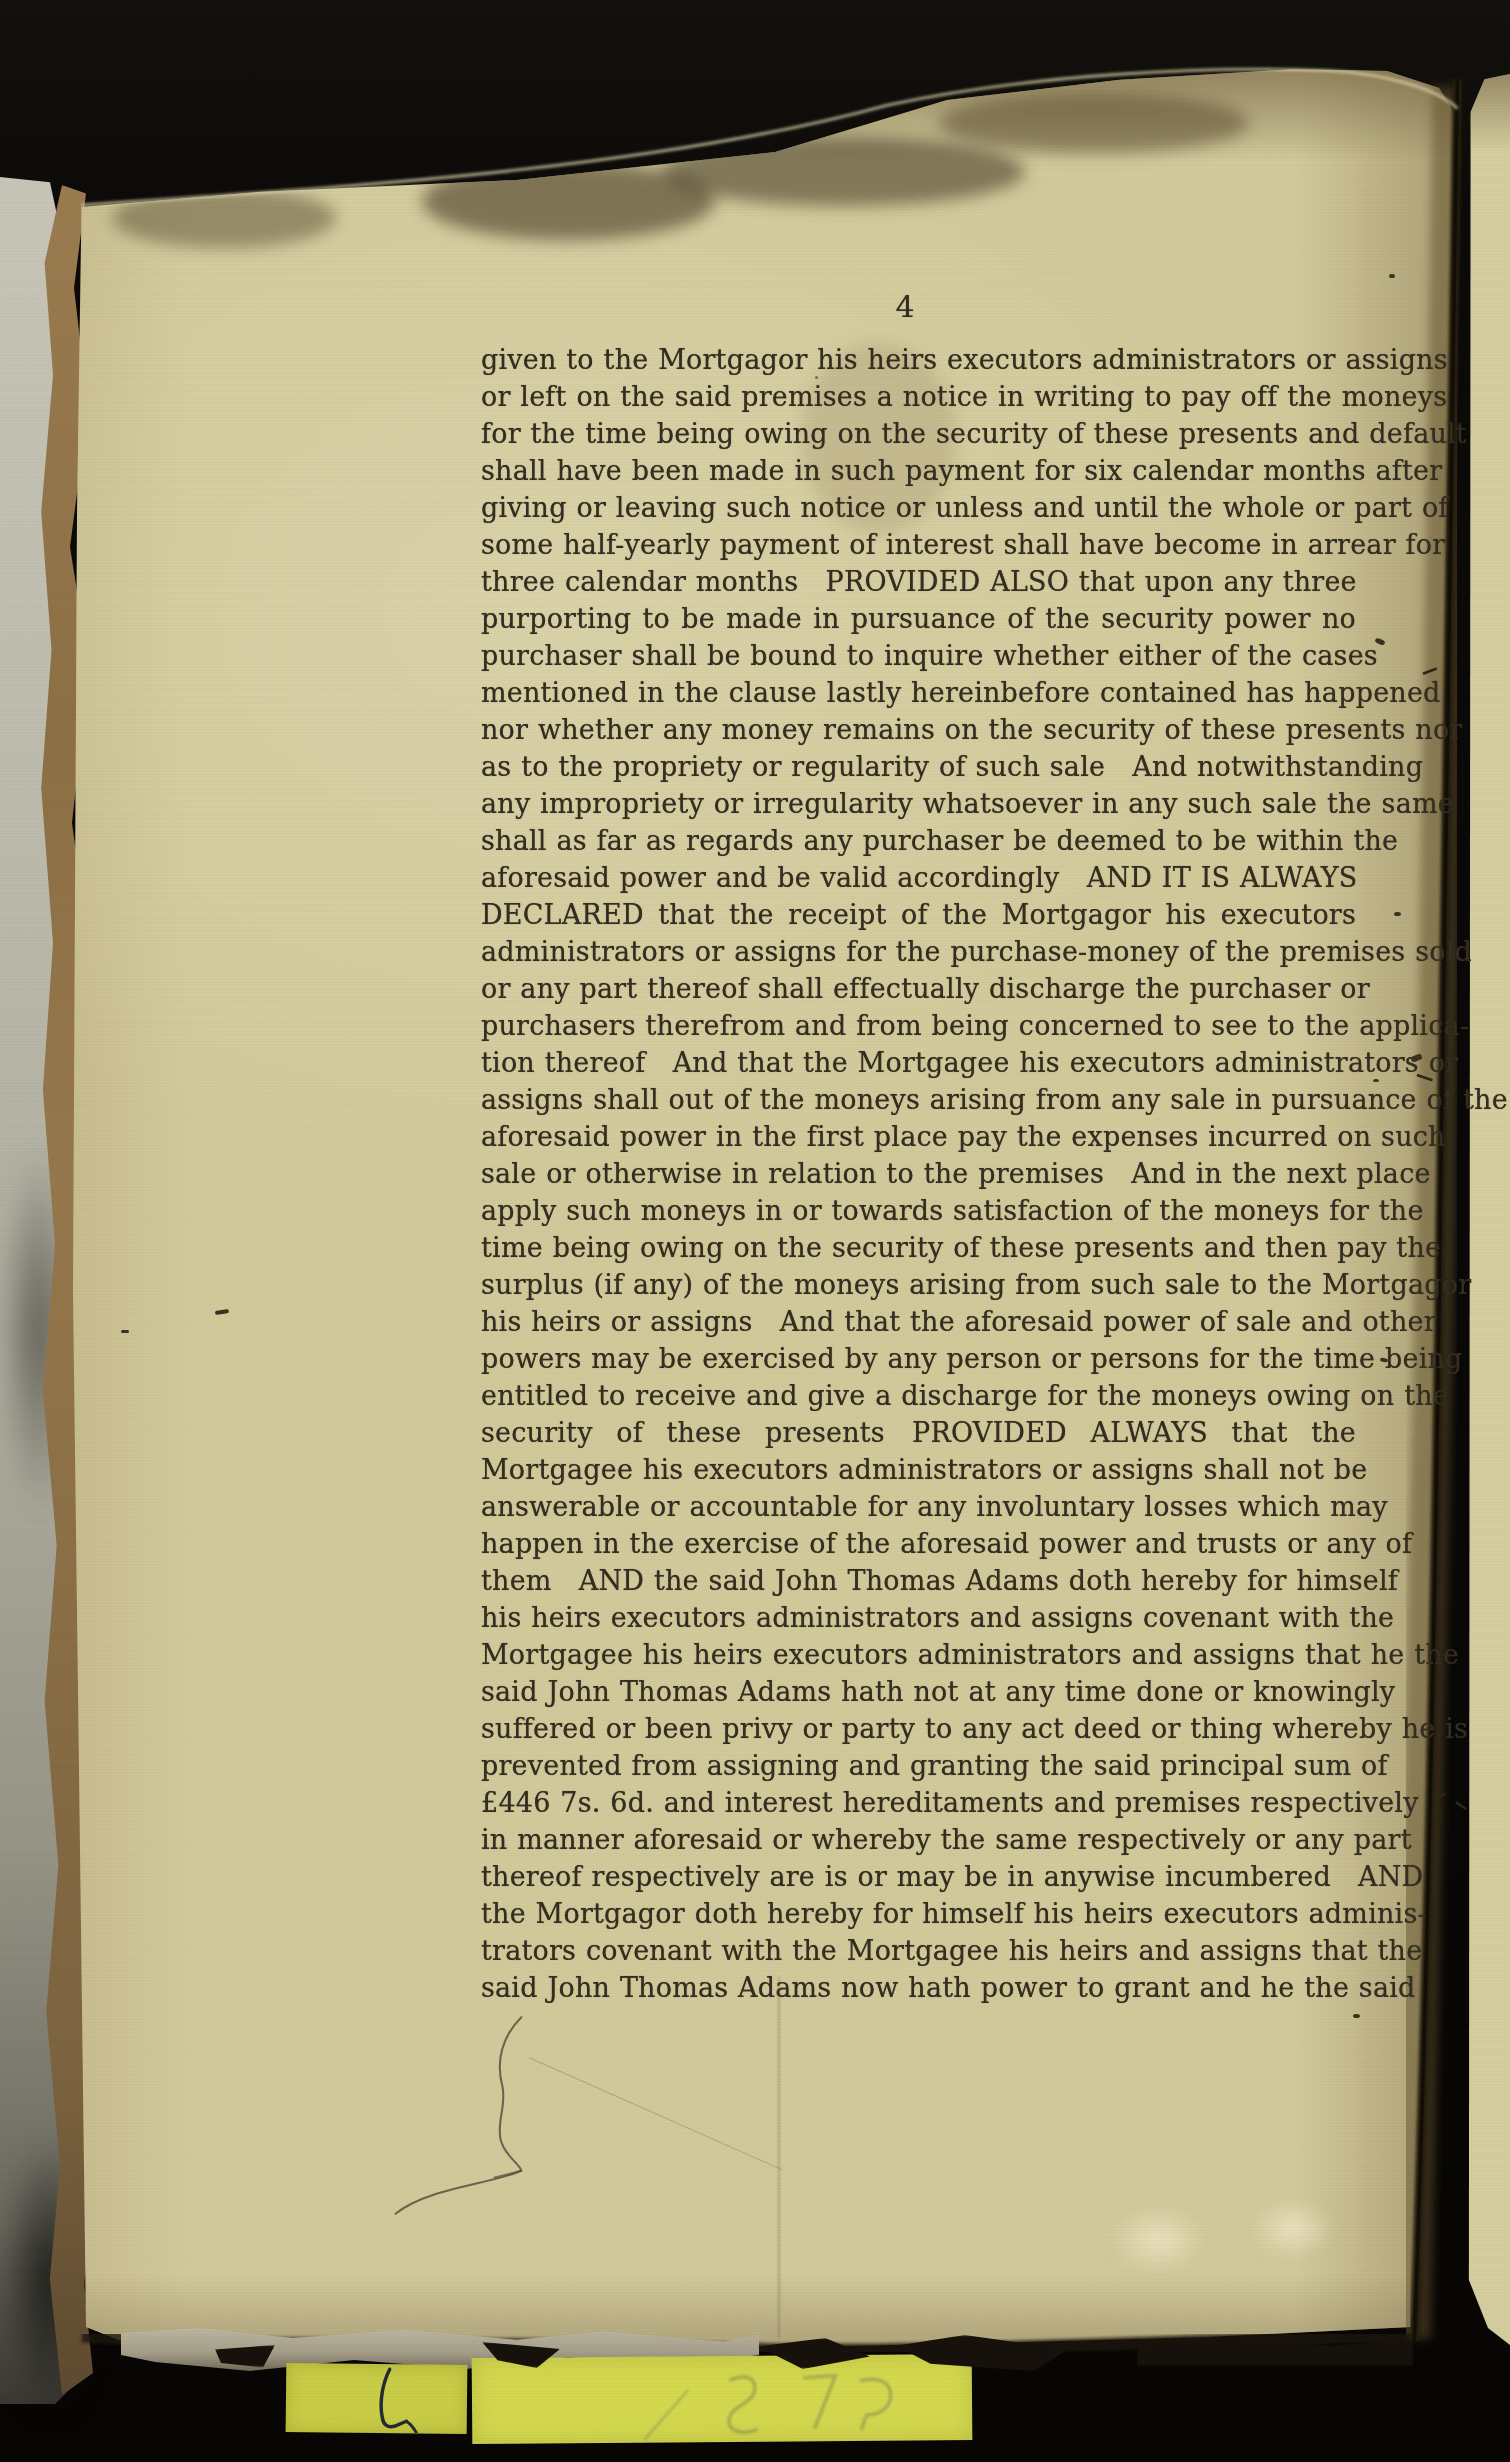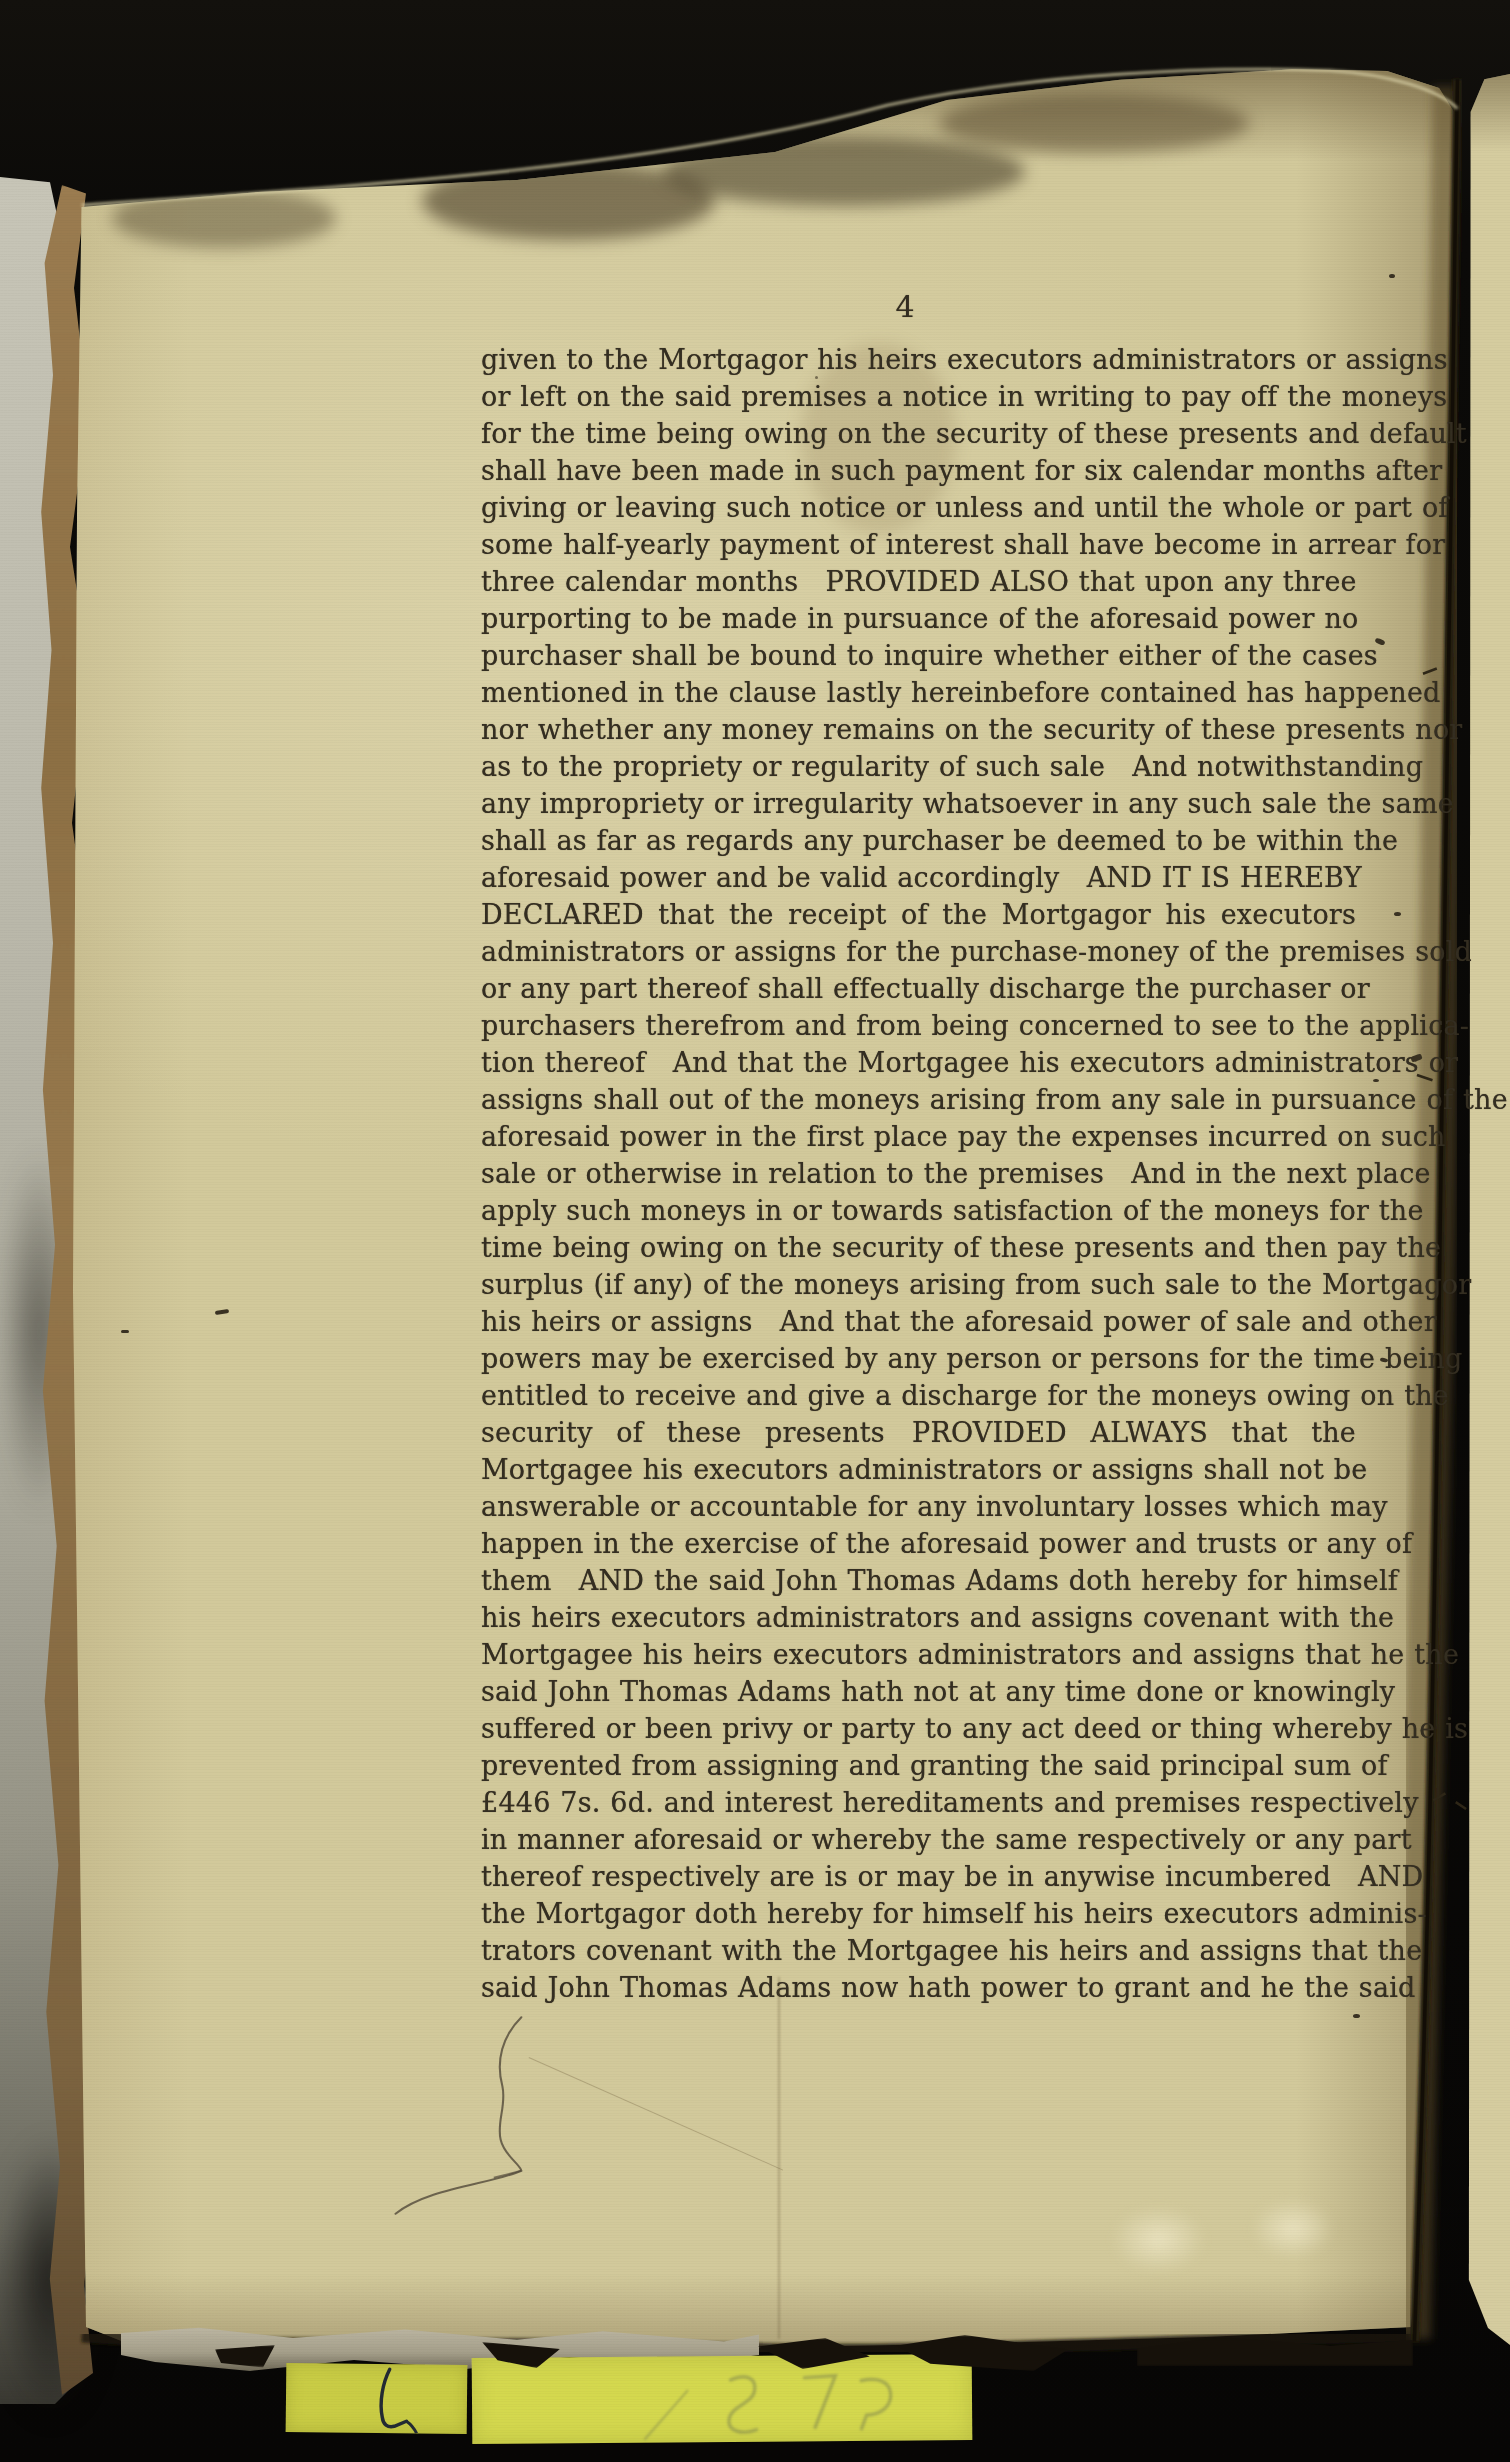--- a/index.html
+++ b/index.html
@@ -121,28 +121,28 @@
   <div class="abs" id="page-number">4</div>
 
   <div class="abs" id="textblock">
     <div class="tline">given to the Mortgagor his heirs executors administrators or assigns</div>
     <div class="tline">or left on the said premises a notice in writing to pay off the moneys</div>
     <div class="tline">for the time being owing on the security of these presents and default</div>
     <div class="tline">shall have been made in such payment for six calendar months after</div>
     <div class="tline">giving or leaving such notice or unless and until the whole or part of</div>
     <div class="tline">some half-yearly payment of interest shall have become in arrear for</div>
     <div class="tline">three calendar months PROVIDED ALSO that upon any three</div>
-    <div class="tline">purporting to be made in pursuance of the aforesaid power no</div>
+    <div class="tline">purporting to be made in pursuance of the security power no</div>
     <div class="tline">purchaser shall be bound to inquire whether either of the cases</div>
     <div class="tline">mentioned in the clause lastly hereinbefore contained has happened</div>
     <div class="tline">nor whether any money remains on the security of these presents nor</div>
     <div class="tline">as to the propriety or regularity of such sale And notwithstanding</div>
     <div class="tline">any impropriety or irregularity whatsoever in any such sale the same</div>
     <div class="tline">shall as far as regards any purchaser be deemed to be within the</div>
-    <div class="tline">aforesaid power and be valid accordingly AND IT IS HEREBY</div>
+    <div class="tline">aforesaid power and be valid accordingly AND IT IS ALWAYS</div>
     <div class="tline">DECLARED that the receipt of the Mortgagor his executors</div>
     <div class="tline">administrators or assigns for the purchase-money of the premises sold</div>
     <div class="tline">or any part thereof shall effectually discharge the purchaser or</div>
     <div class="tline">purchasers therefrom and from being concerned to see to the applica-</div>
     <div class="tline">tion thereof And that the Mortgagee his executors administrators or</div>
     <div class="tline">assigns shall out of the moneys arising from any sale in pursuance of the</div>
     <div class="tline">aforesaid power in the first place pay the expenses incurred on such</div>
     <div class="tline">sale or otherwise in relation to the premises And in the next place</div>
     <div class="tline">apply such moneys in or towards satisfaction of the moneys for the</div>
     <div class="tline">time being owing on the security of these presents and then pay the</div>

